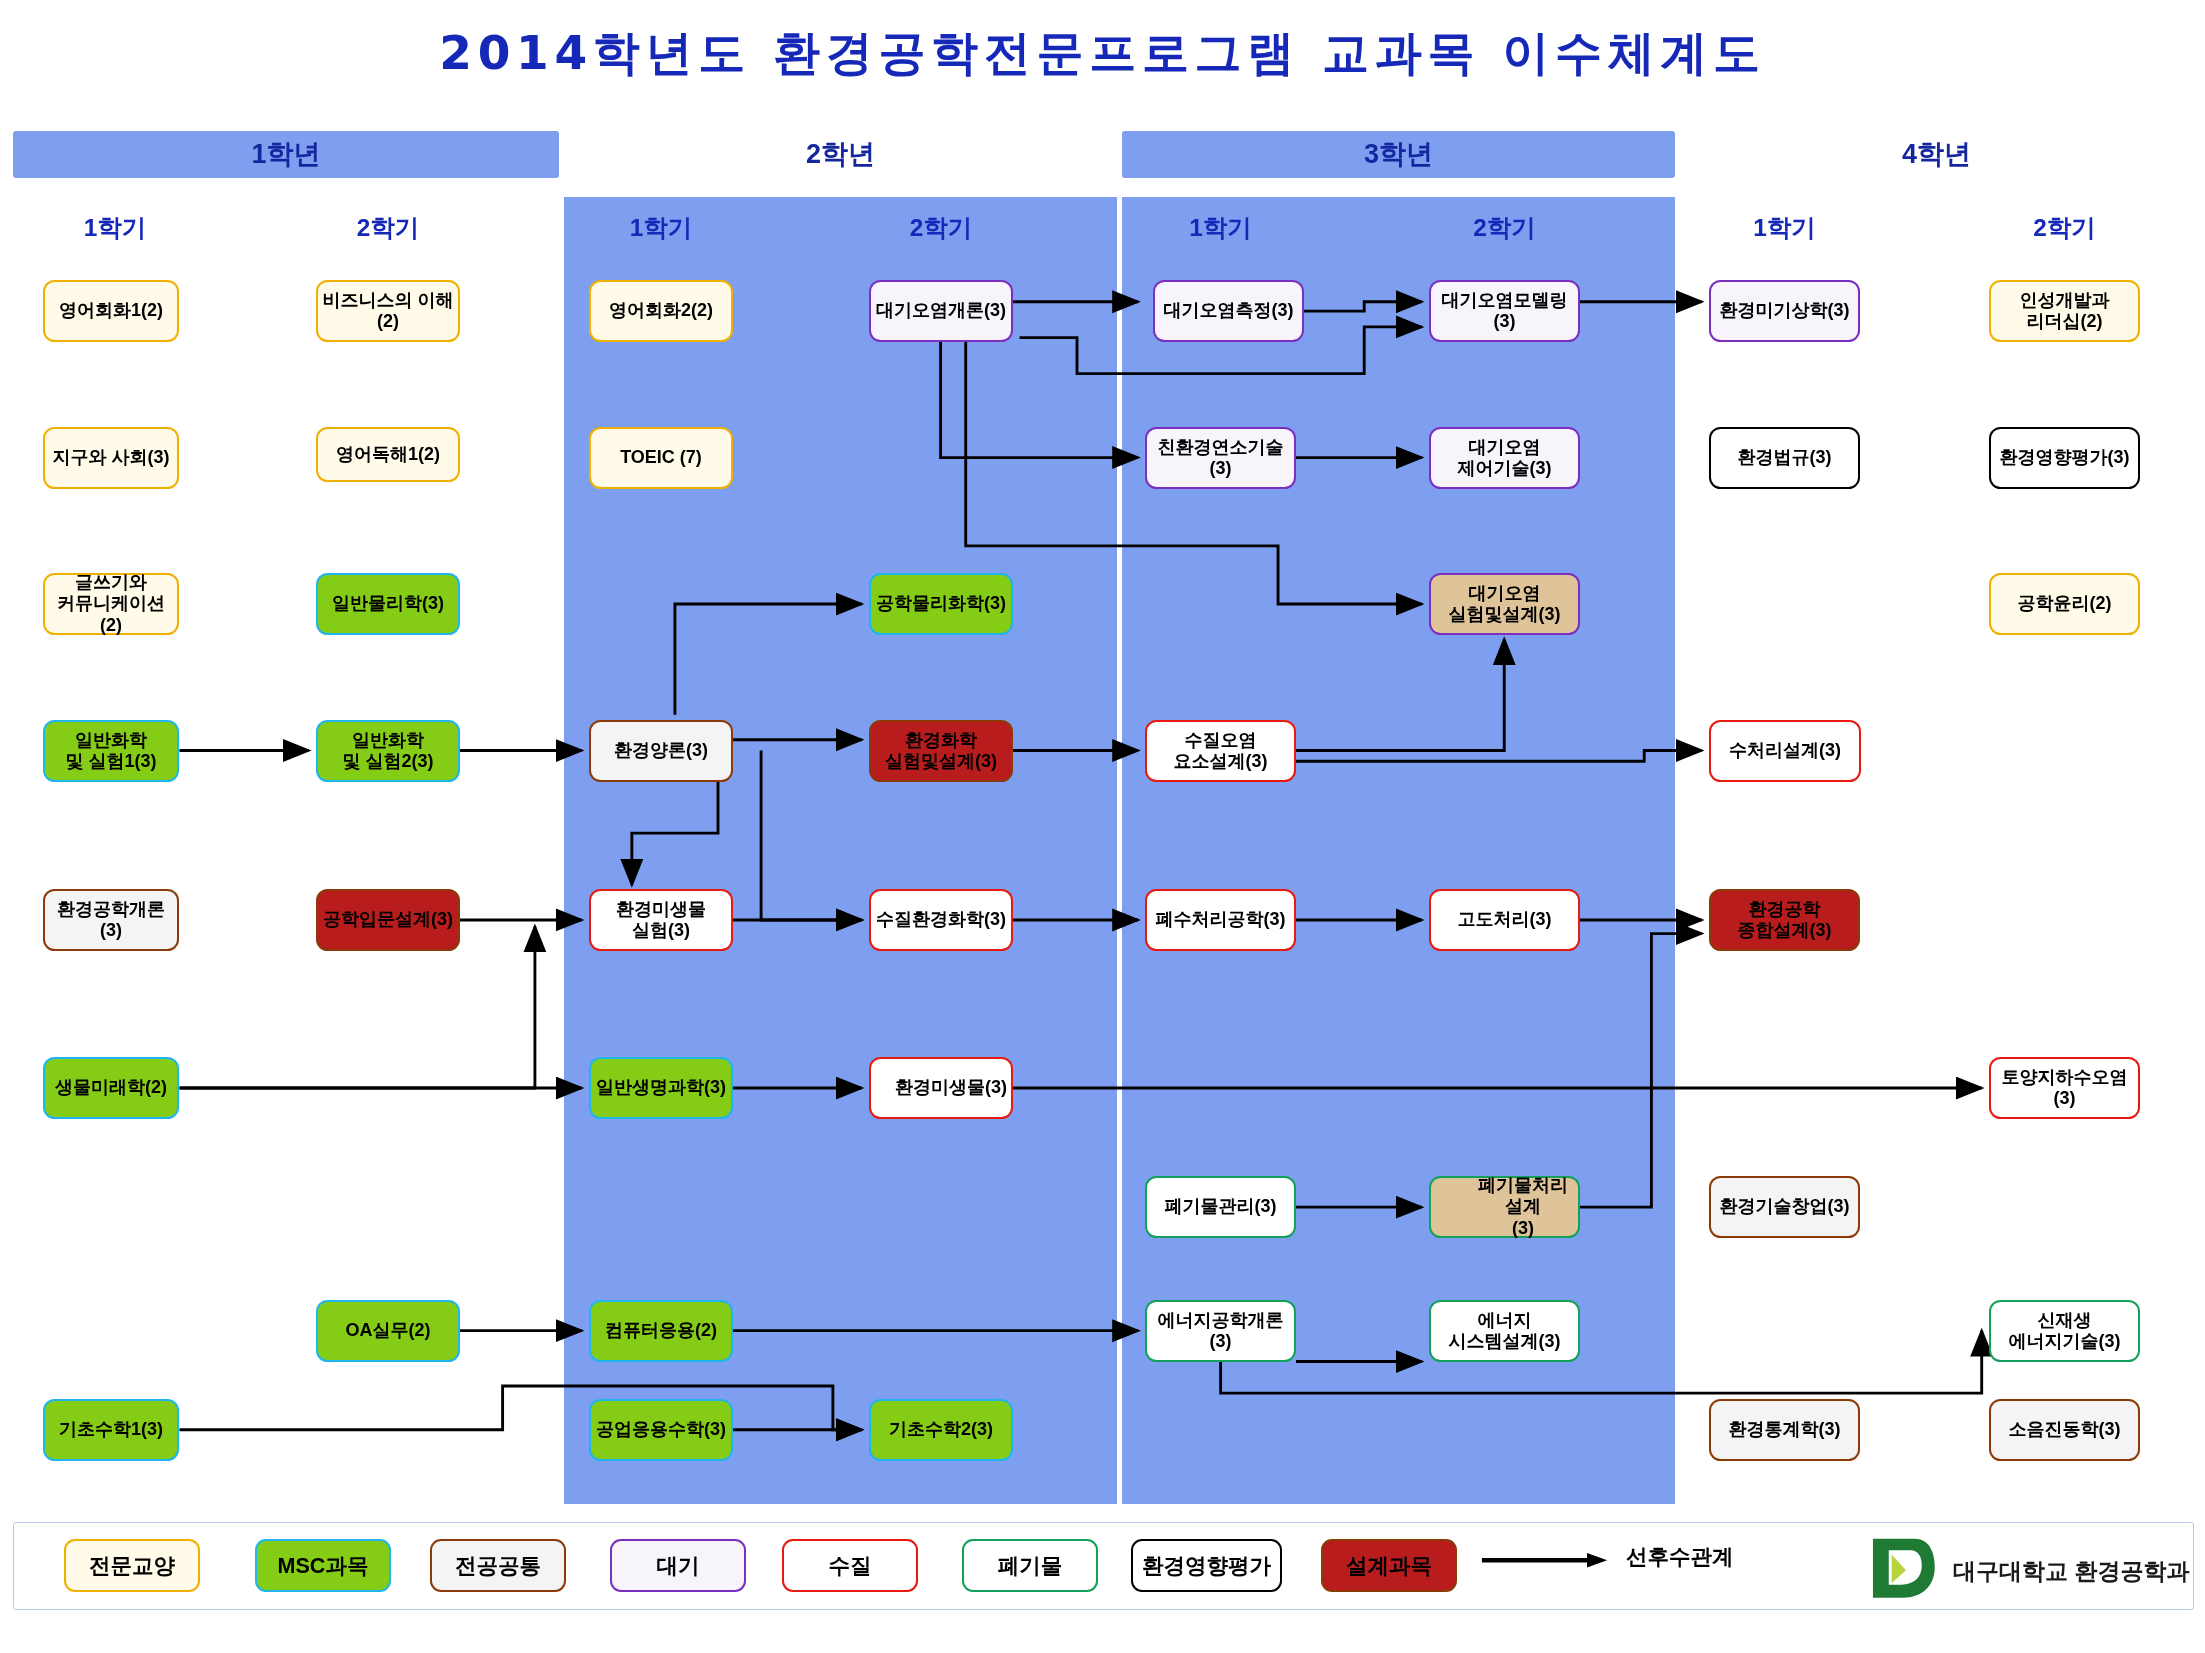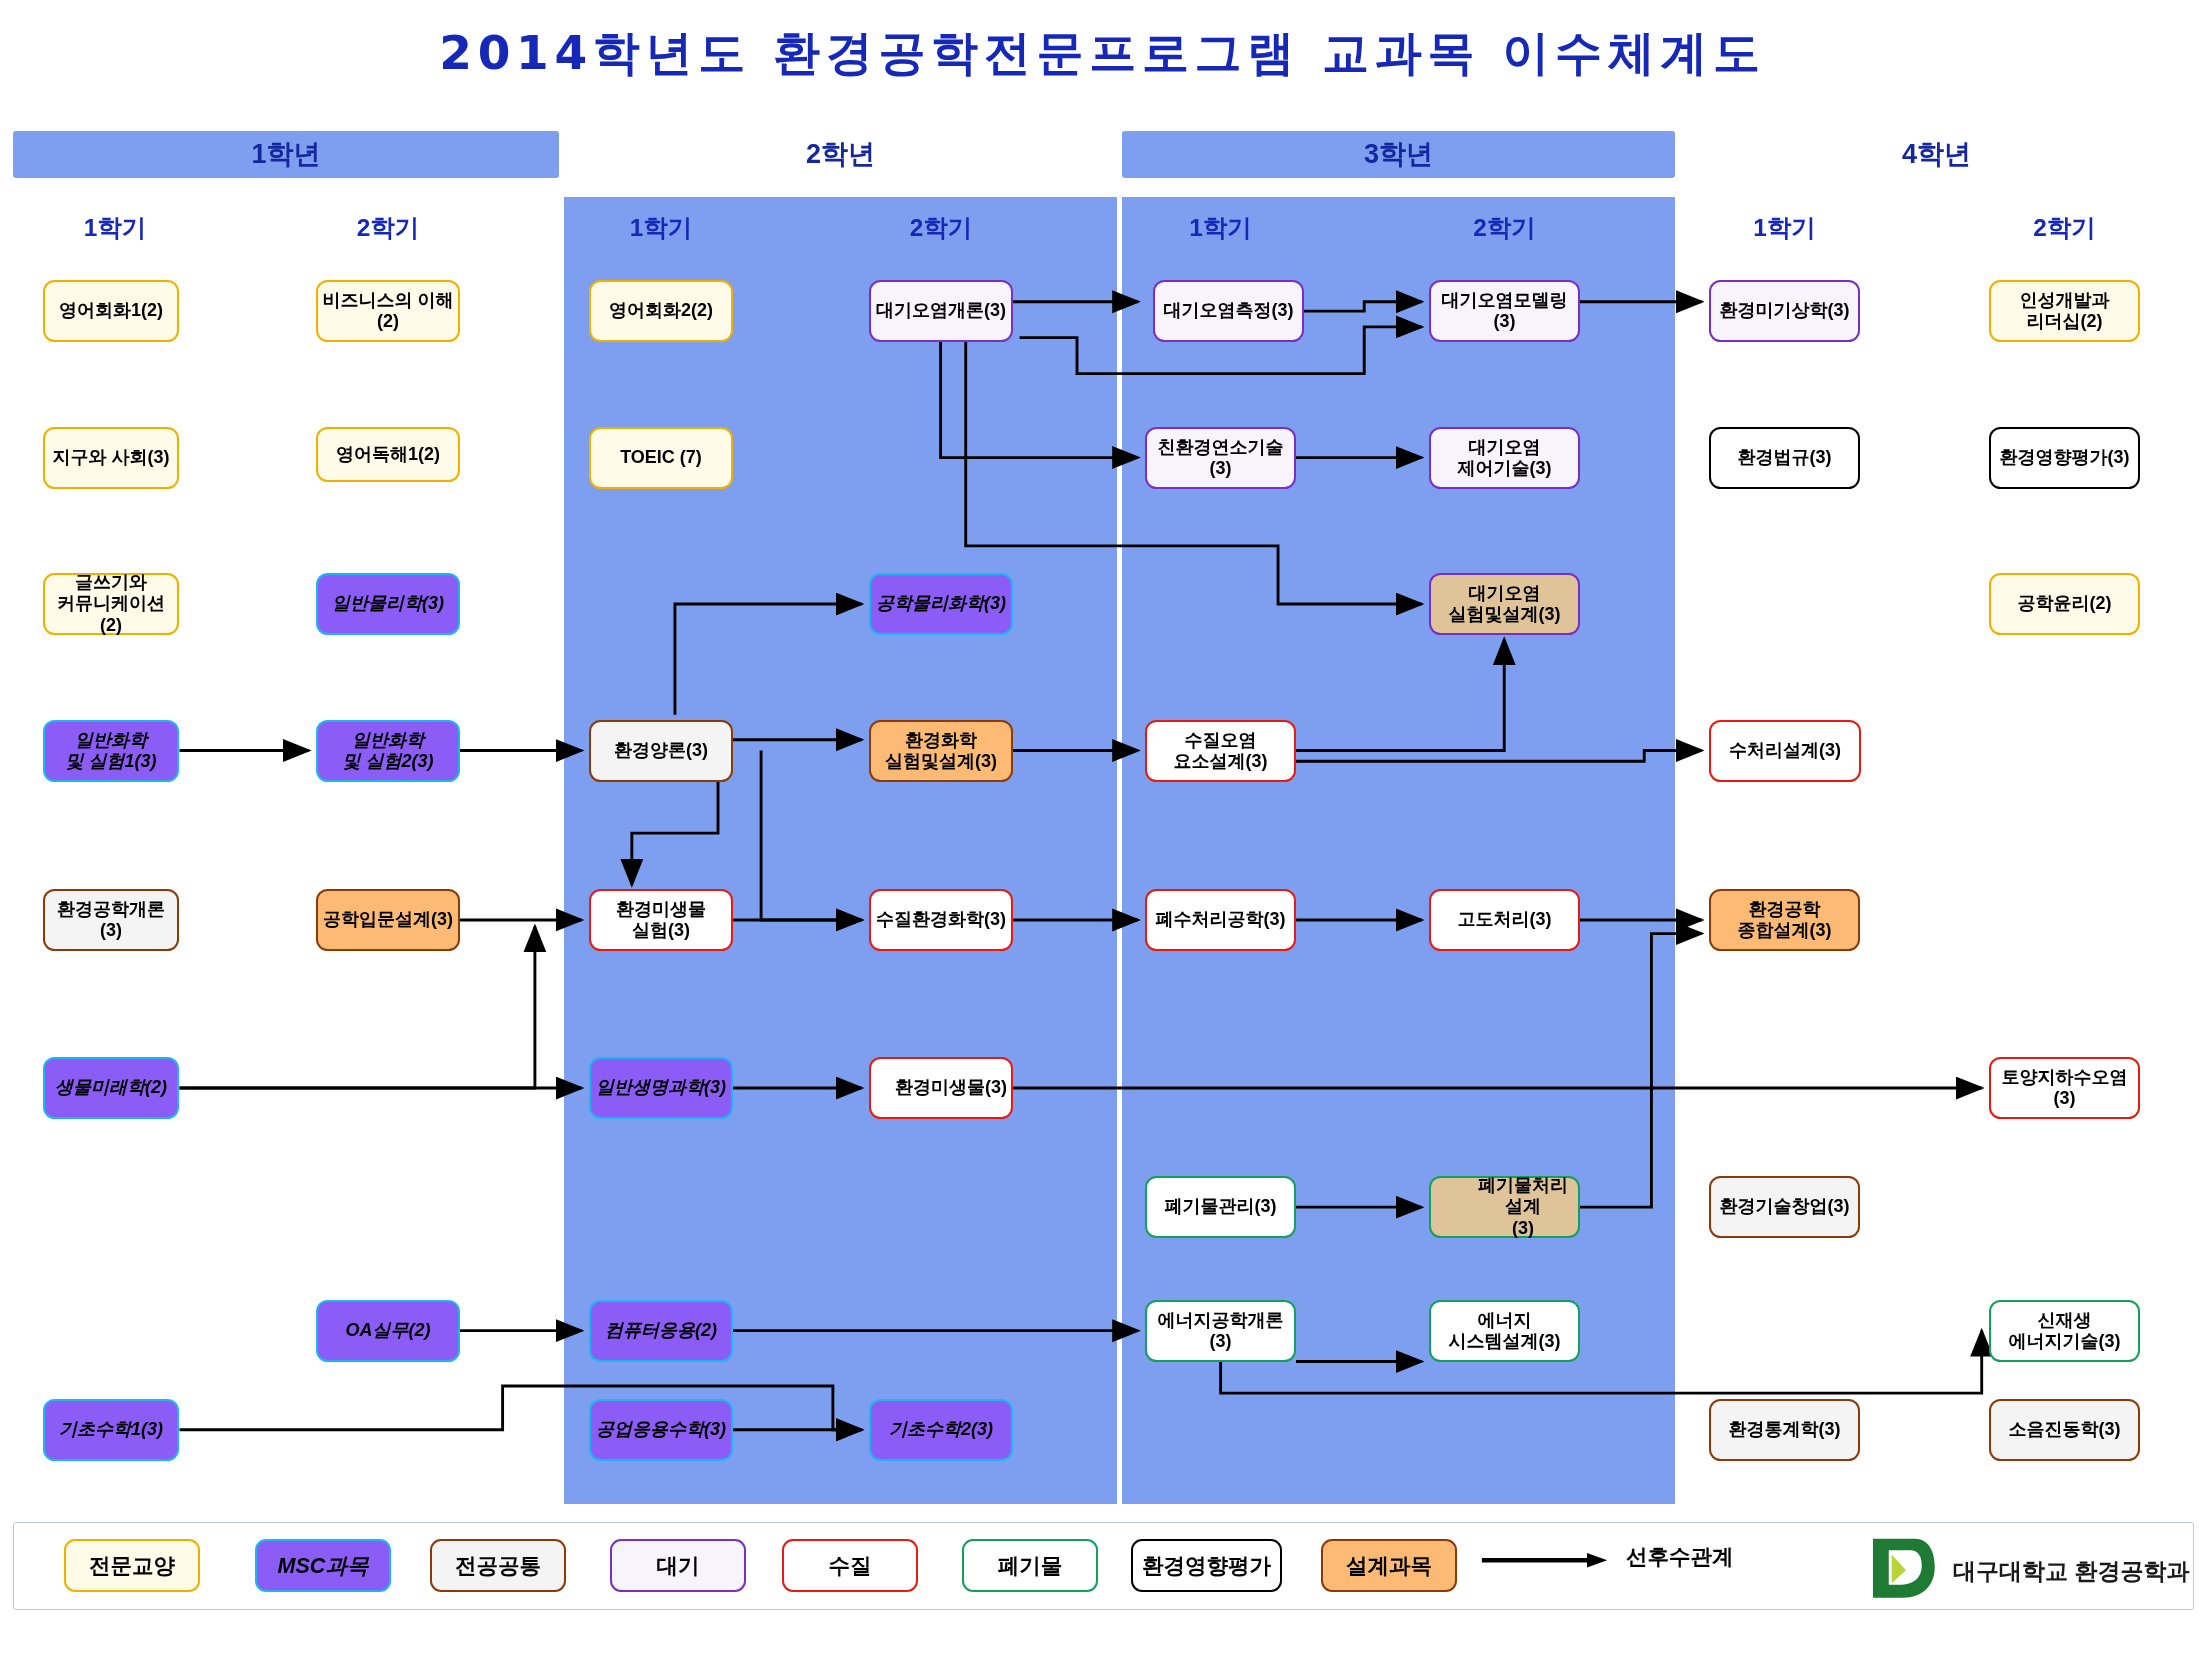--- a/index.html
+++ b/index.html
@@ -30,27 +30,27 @@
 
   
   .box{
     position:absolute;box-sizing:border-box;
     border-radius:11.5px;border-width:2.9px;border-style:solid;
     display:flex;align-items:center;justify-content:center;text-align:center;
     font-size:18px;font-weight:bold;color:#000;line-height:1.18;
     padding:1.4px 2.9px;background:#ffffff;
   }
   .t-gyoyang{background:#fffbe8;border-color:#f0b000;}
-  .t-msc{background:#8b5cf6;border-color:#1fb6ef;font-style:italic;}
+  .t-msc{background:#84cc16;border-color:#1fb6ef;}
   .t-common{background:#f4f4f4;border-color:#8b3a08;}
   .t-air{background:#f7f4fb;border-color:#7b2fbe;}
   .t-water{background:#ffffff;border-color:#e8190f;}
   .t-waste{background:#ffffff;border-color:#13a05a;}
   .t-eia{background:#ffffff;border-color:#000000;}
-  .t-design{background:#fdba74;border-color:#8b3a08;}
+  .t-design{background:#b91c1c;border-color:#8b3a08;}
   .t-design-air{background:#dfc49a;border-color:#7b2fbe;}
   .t-design-waste{background:#dfc49a;border-color:#13a05a;padding-left:40px;}
 
   
   #wires{position:absolute;left:0;top:0;width:2205px;height:1654px;pointer-events:none;}
 
   
   .legend{
     position:absolute;left:13px;top:1522px;width:2179px;height:86px;
     border:1.4px solid #b9c7e8;background:#ffffff;border-radius:2.9px;

